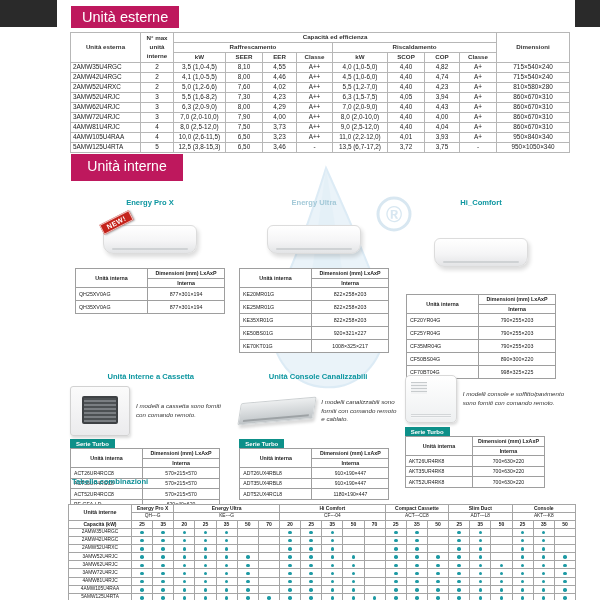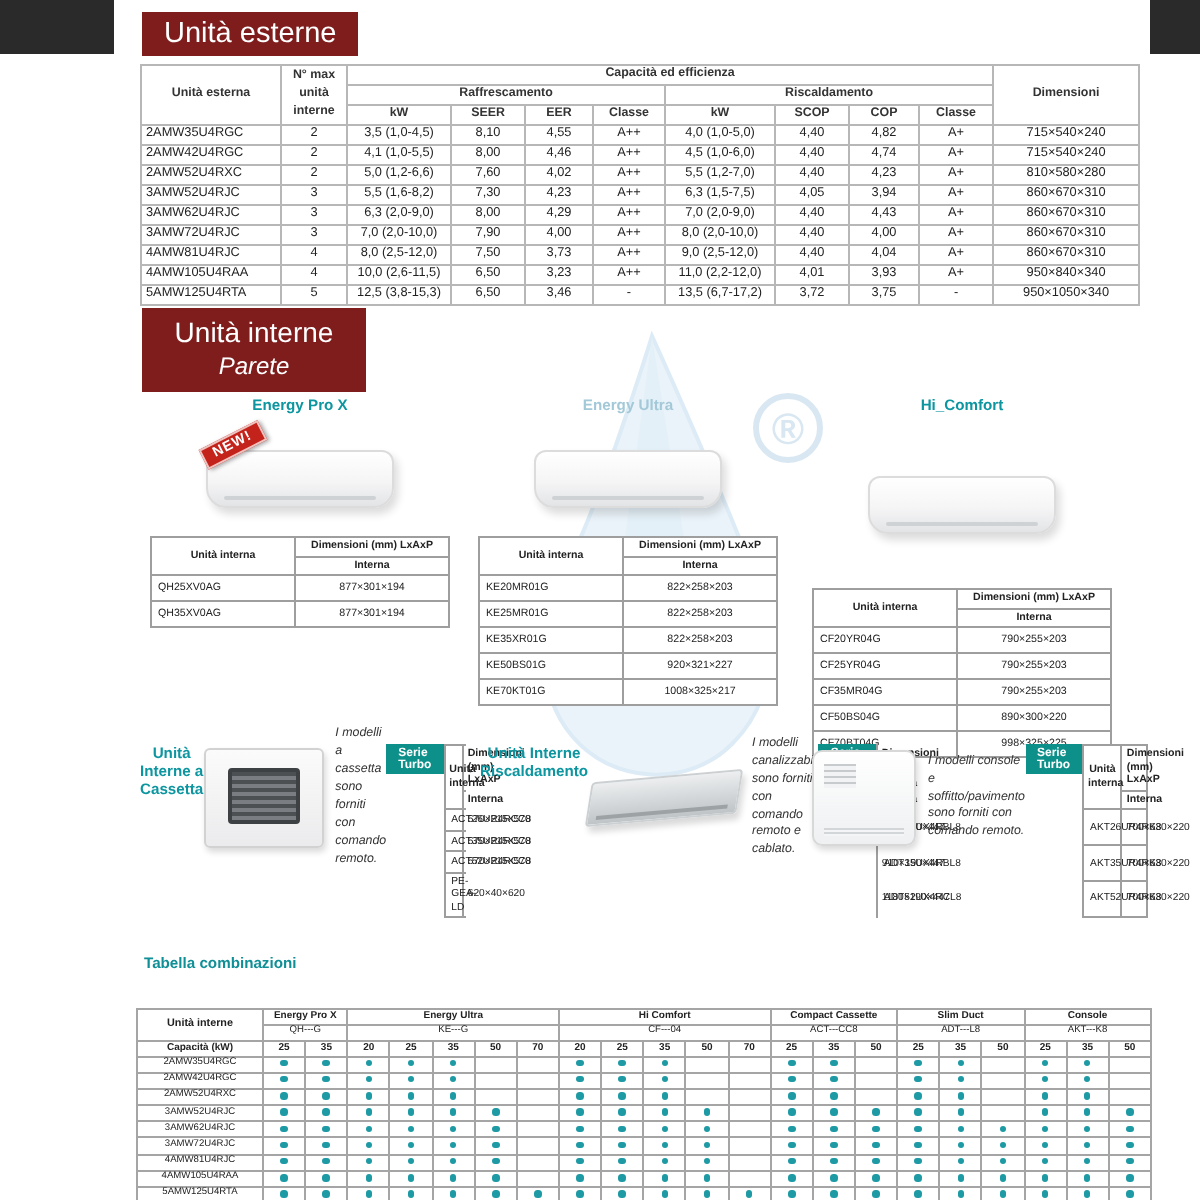--- a/index.html
+++ b/index.html
@@ -4,21 +4,21 @@
 <style>
   html,body{margin:0;padding:0;background:#fff;}
   #page{position:relative;width:600px;height:600px;background:#fff;overflow:hidden;
         font-family:"Liberation Sans",sans-serif;color:#222;}
   .layer{position:absolute;z-index:1;}
   
   .corner{position:absolute;top:0;background:#2a2a2a;z-index:2;}
   #corner-left{left:0;width:57px;height:27px;}
   #corner-right{right:0;width:25px;height:27px;}
   
-  .badge{background:#7f1d1d;color:#fff;}
+  .badge{background:#be185d;color:#fff;}
   #outdoor-badge{left:71px;top:6px;font-size:14.5px;padding:3px 11px;}
   #indoor-badge{left:71px;top:154px;width:112px;text-align:center;padding:4px 0 5px;line-height:1.25;}
   #indoor-badge .l1{font-size:14px;display:block;}
   #indoor-badge .l2{font-size:12px;font-style:italic;display:block;}
   
   #outdoor-table{left:70px;top:32px;width:499px;border-collapse:collapse;table-layout:fixed;}
   #outdoor-table th,#outdoor-table td{border:1px solid #b7b7b7;padding:0 1px;text-align:center;
       font-size:6.4px;line-height:1.4;height:9px;background:#fff;}
   #outdoor-table th{font-weight:bold;font-size:6.2px;color:#333;}
   #outdoor-table td.mdl{text-align:left;padding-left:2px;}
@@ -52,21 +52,21 @@
       background:linear-gradient(180deg,#eceeef,#bfc4c7);box-shadow:2px 3px 3px rgba(0,0,0,.15);position:relative;}
   .ac-duct::after{content:"";position:absolute;left:6%;bottom:2px;width:88%;height:2px;background:#9da2a5;}
   .ac-console{position:relative;width:50px;height:46px;border:1px solid #d8d8d8;border-radius:5px;
       background:linear-gradient(180deg,#ffffff,#eef0f1);box-shadow:1px 2px 3px rgba(0,0,0,.15);}
   .ac-console::before{content:"";position:absolute;left:5px;top:6px;width:16px;height:12px;
       background:repeating-linear-gradient(180deg,#c7cbcd 0 1px,#f2f3f4 1px 3px);}
   .ac-console::after{content:"";position:absolute;left:5px;bottom:4px;width:40px;height:4px;
       background:repeating-linear-gradient(180deg,#d3d6d8 0 1px,#f4f5f6 1px 2px);}
   
   #bottom-row{left:70px;top:372px;width:502px;display:flex;gap:8px;}
-  .bot-col{display:flex;flex-direction:row;}
+  .bot-col{display:flex;flex-direction:column;}
   .bot-col.b1{width:162px;} .bot-col.b2{width:158px;} .bot-col.b3{width:168px;}
   .media{display:flex;gap:6px;align-items:center;height:50px;margin:2px 0 3px;}
   .note{font-size:6.2px;font-style:italic;color:#333;line-height:1.45;flex:1;}
   .serie{display:inline-block;background:#0d9089;color:#fff;font-size:6px;font-weight:bold;
       padding:1.5px 6px;align-self:flex-start;}
   
   #combo-title{left:72px;top:477px;font-size:7.6px;font-weight:bold;color:#0f8f96;}
   #combo-table{left:68px;top:504px;width:508px;border-collapse:collapse;table-layout:fixed;background:#fff;}
   #combo-table th,#combo-table td{border:1px solid #a5a5a5;padding:0;text-align:center;
       font-size:5px;line-height:1.3;color:#222;}
@@ -249,21 +249,20 @@
           <td class="val">3,72</td>
           <td class="val">3,75</td>
           <td class="val">-</td>
           <td class="val">950×1050×340</td>
         </tr>
       </tbody>
   </table>
 
   <div id="indoor-badge" class="layer badge">
     <span class="l1">Unità interne</span>
-    <span class="l2">Parete</span>
   </div>
 
   <div id="wall-row" class="layer">
     <div class="wall-col c1">
       <div class="sec-title">Energy Pro X</div>
       <div class="img-box">
         <div class="ac-wall">
           <span class="new-badge">NEW!</span>
         </div>
       </div>
@@ -404,21 +403,21 @@
             </tr>
             <tr>
               <td class="mdl">PE-GEA-LD</td>
               <td class="val">620×40×620</td>
             </tr>
           </tbody>
       </table>
     </div>
 
     <div class="bot-col b2">
-      <div class="sec-title">Unità Interne Riscaldamento</div>
+      <div class="sec-title">Unità Console Canalizzabili</div>
       <div class="media">
         <div class="ac-duct"></div>
         <div class="note">I modelli canalizzabili sono forniti con comando remoto e cablato.</div>
       </div>
       <div class="serie">Serie Turbo</div>
       <table class="spec mini-spec">
         <thead>
           <tr>
               <th class="h-unit" rowspan="2">Unità interna</th>
               <th>Dimensioni (mm) LxAxP</th>

